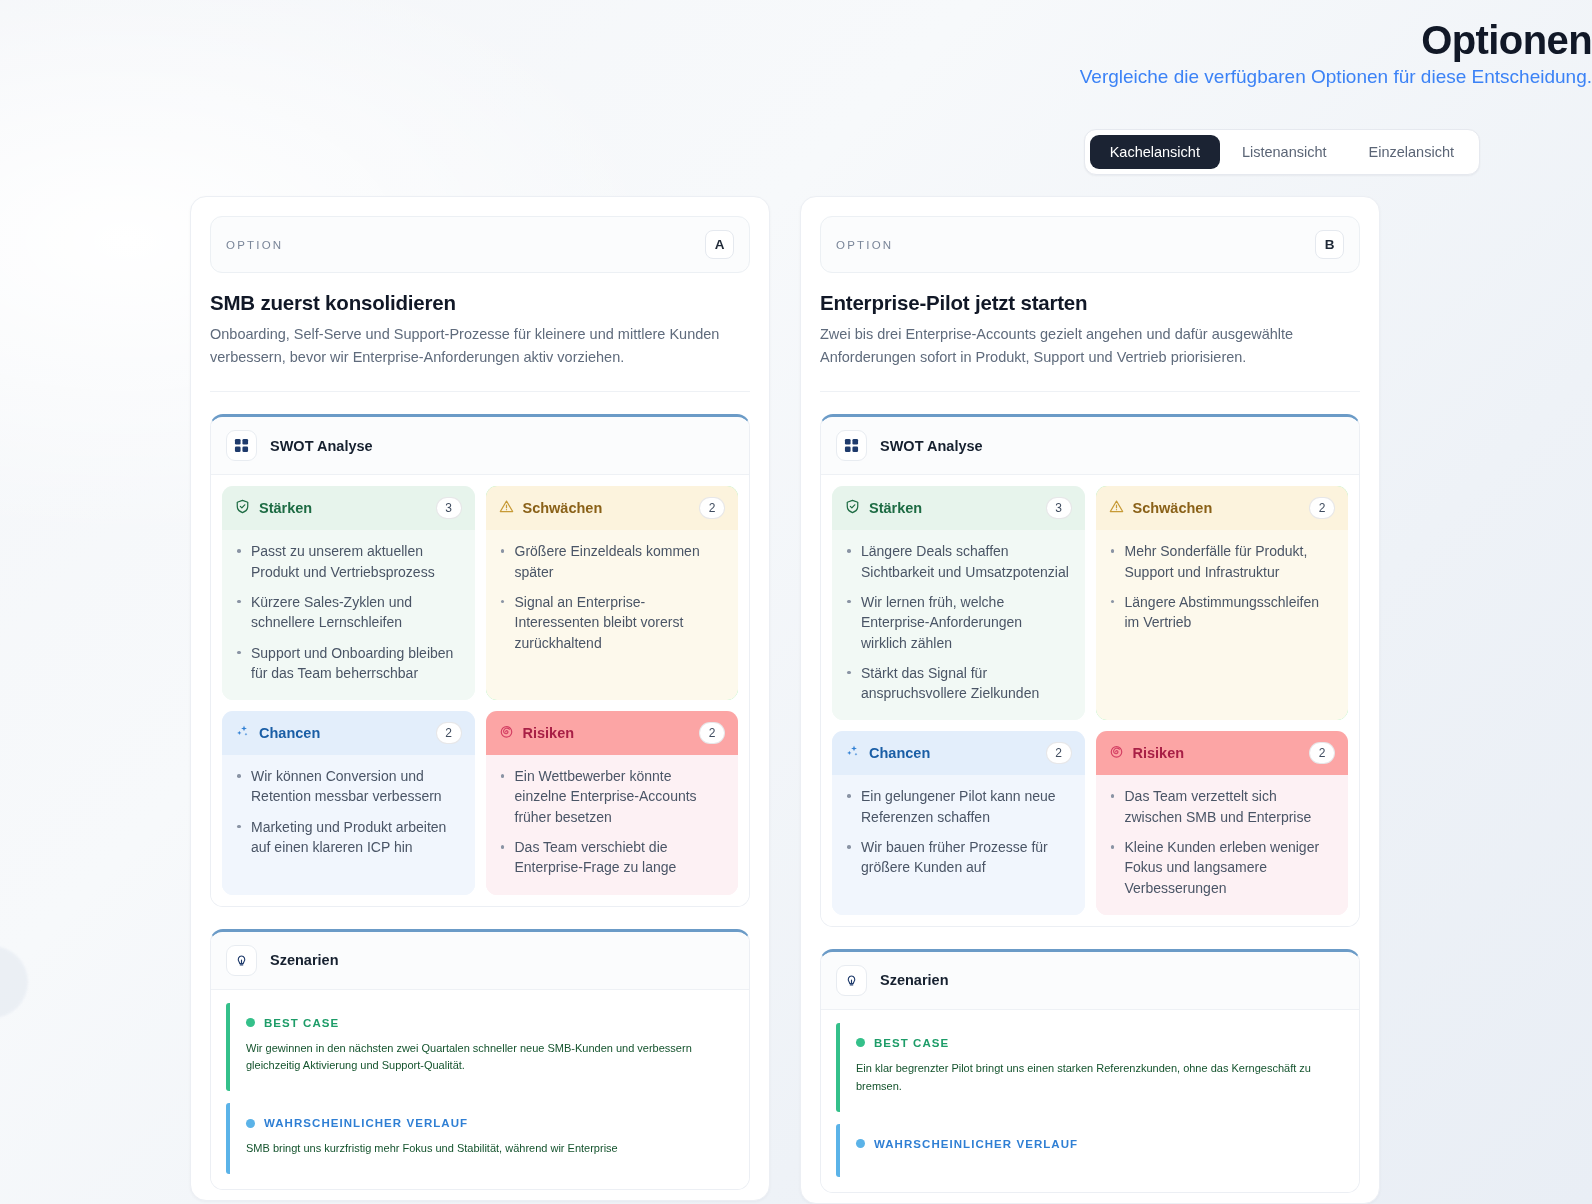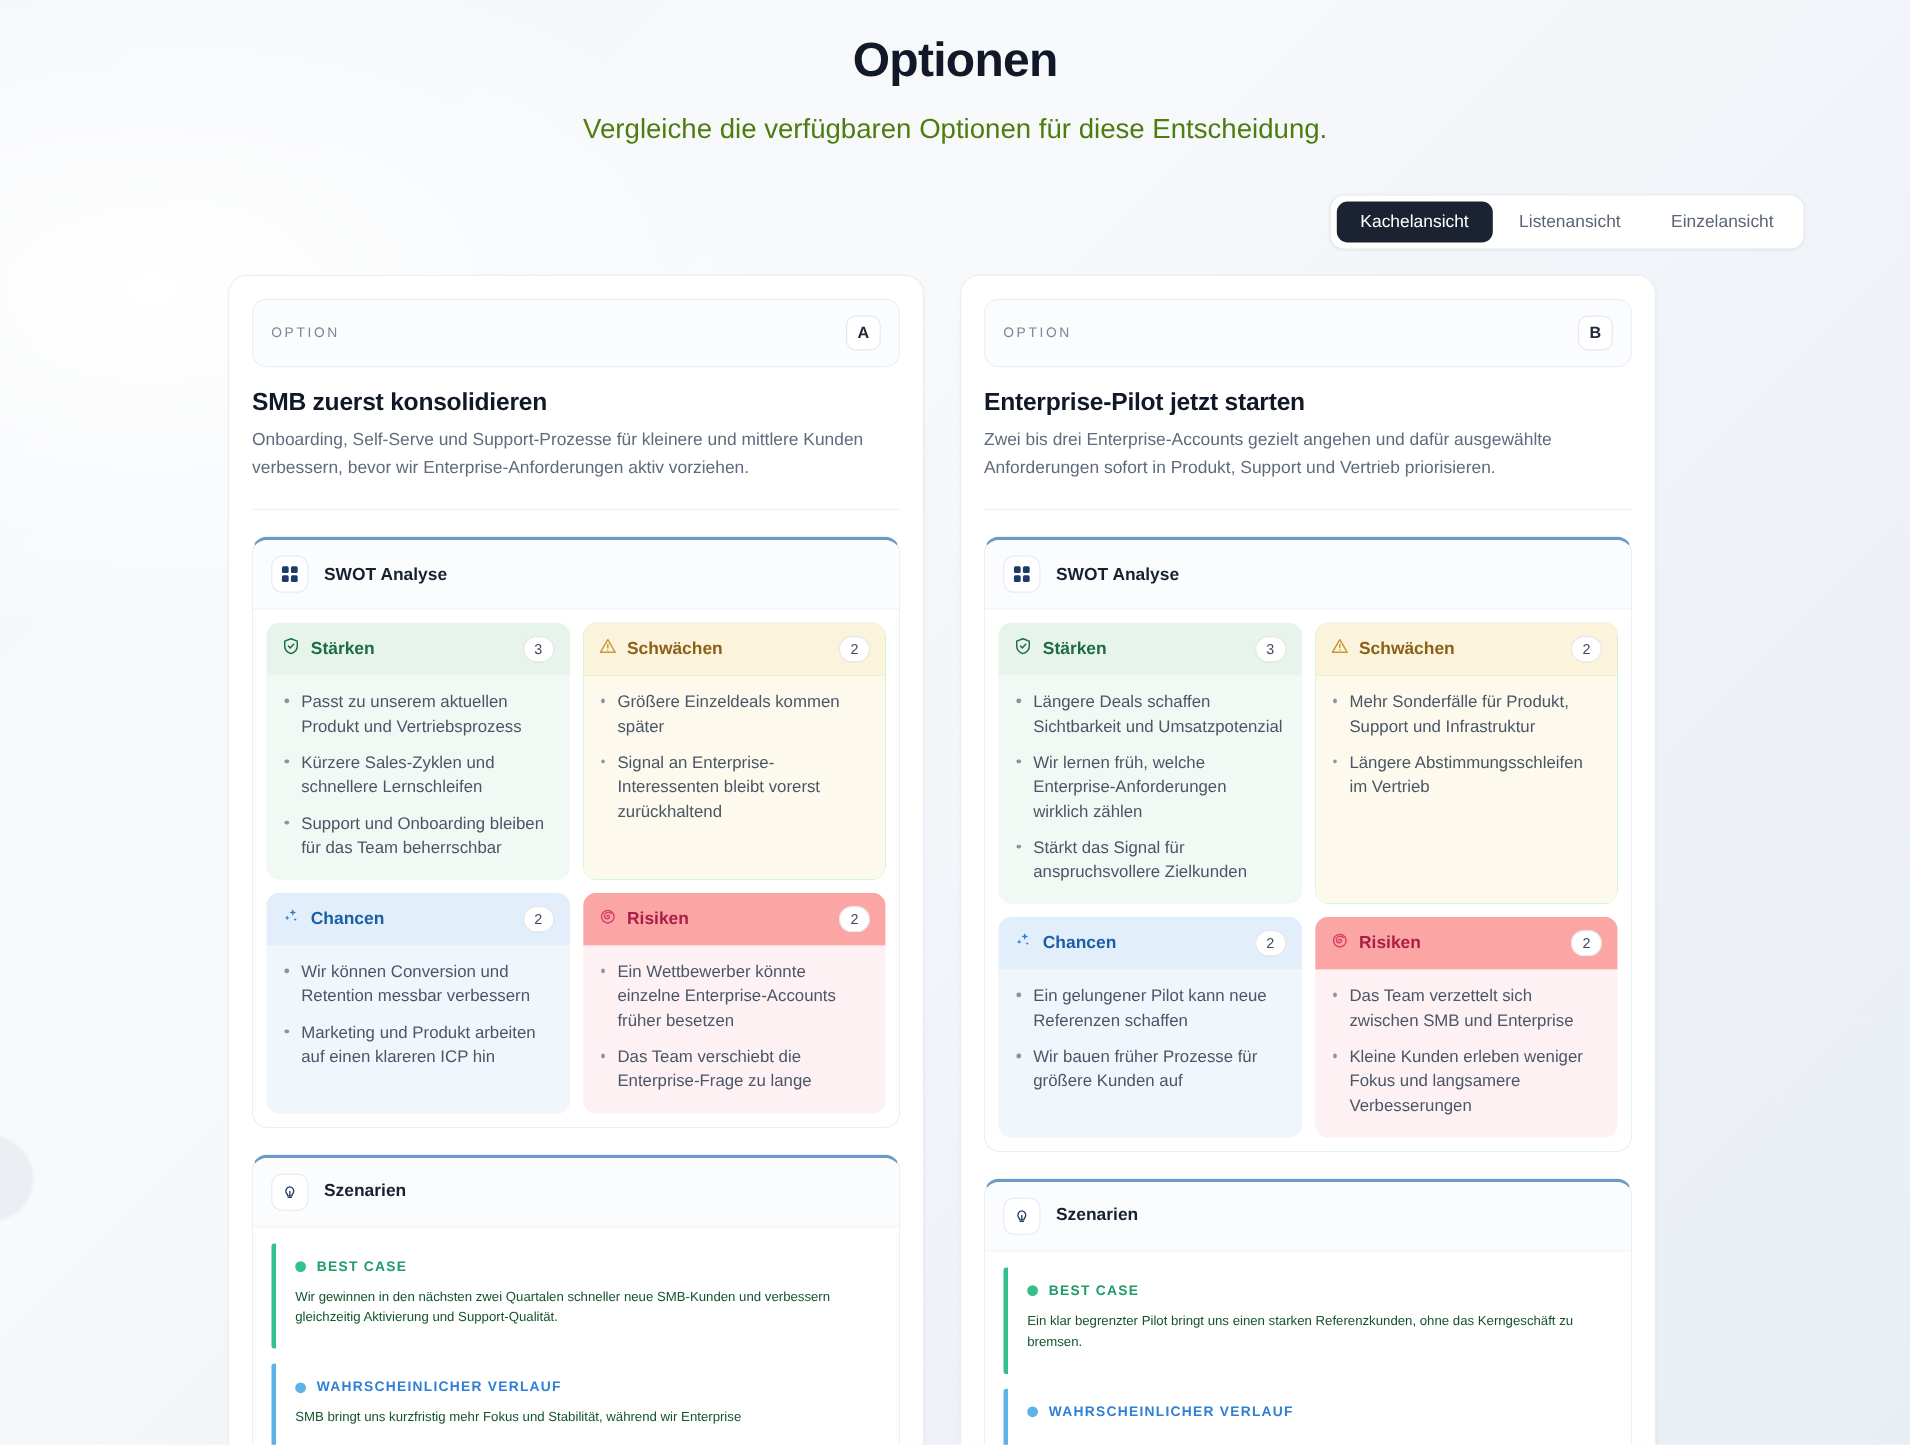--- a/index.html
+++ b/index.html
@@ -33,40 +33,40 @@
   }
 
   .page {
     position: relative;
     width: 1592px;
     height: 1204px;
     padding: 0;
   }
 
   
-  .header { text-align: center; padding-top: 24px; }
+  .header { text-align: right; padding-top: 14px; }
   .page-title {
     font-size: 40px;
     font-weight: 700;
     letter-spacing: -0.6px;
     color: #111827;
     line-height: 1.3;
   }
   .page-subtitle {
-    margin-top: 18px;
-    font-size: 23px;
-    color: #4d7c0f;
+    margin-top: 0;
+    font-size: 19px;
+    color: #3b82f6;
     font-weight: 400;
   }
 
   
   .toolbar {
     display: flex;
     justify-content: flex-end;
-    padding: 0 88px 0 0;
+    padding: 0 112px 0 0;
     margin-top: 41px;
   }
   .segmented {
     display: inline-flex;
     align-items: center;
     gap: 2px;
     background: #ffffff;
     border: 1px solid #e6e9ef;
     border-radius: 12px;
     padding: 5px;

